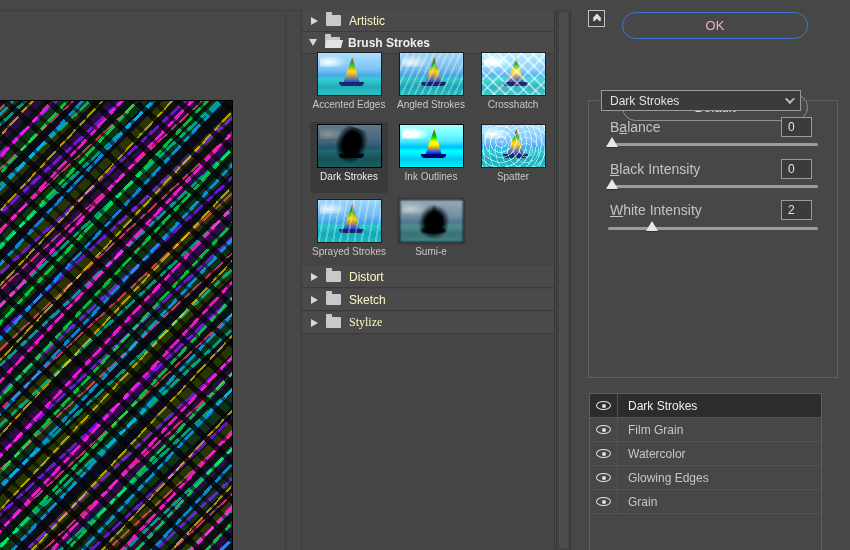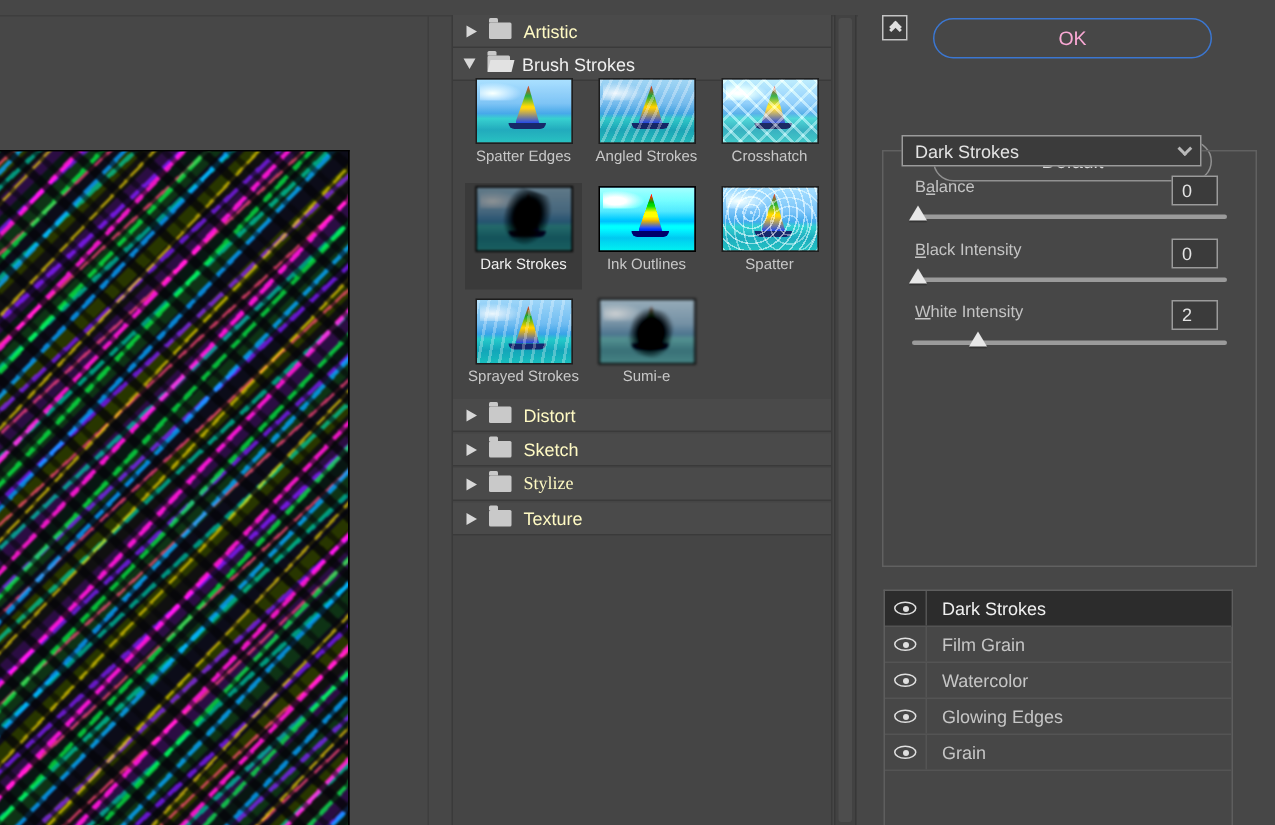--- a/index.html
+++ b/index.html
@@ -50,21 +50,21 @@
   }
   .cat-row .tri-down {
     width:0; height:0; margin-left:7px;
     border-top:7px solid #d8d8d8;
     border-left:4.5px solid transparent; border-right:4.5px solid transparent;
   }
   .folder { position:relative; width:15px; height:11px; background:#c9c9c9; border-radius:1px; margin-left:8px; flex:0 0 auto; }
   .folder::before { content:''; position:absolute; top:-3px; left:0; width:6px; height:3px; background:#c9c9c9; border-radius:1px 1px 0 0; }
   .folder.open::after { content:''; position:absolute; left:1px; top:3px; right:-2px; bottom:0; background:#e2e2e2; transform:skewX(-14deg); }
   .cat-label { margin-left:8px; color:#fef9c3; }
-  .cat-row.expanded .cat-label { font-weight:normal; color:#f0f0f0; }
+  .cat-row.expanded .cat-label { font-weight:bold; color:#f0f0f0; }
 
   
   .thumb-cell { position:absolute; width:78px; padding-top:2px; text-align:center; cursor:default; }
   .thumb-cell.selected { background:#3a3a3a; }
   .thumb {
     position:relative; width:65px; height:44px; margin:0 auto; overflow:hidden;
     border:1px solid #1d1d1d;
     background:linear-gradient(180deg,#a8d4ee 0%,#7fb9e2 38%,#4e9fd4 54%,#43c2c2 62%,#2e9fae 80%,#35b4b4 100%);
   }
   .thumb::before { 
@@ -118,21 +118,21 @@
   .default-btn { top:46px; border:1px solid #919191; color:#dadada;margin-top:48px; }
 
   .group-box { left:588px; top:100px; width:250px; height:278px; border:1px solid #616161; }
 
   .dropdown { left:601px; top:90px; width:200px; height:21px; background:#3b3b3b;
     border:1px solid #9b9b9b; display:flex; align-items:center; padding:0 8px; color:#e3e3e3; cursor:pointer; }
   .dropdown .dd-label { flex:1; }
   .chev-down { width:7px; height:7px; border-right:2px solid #b9b9b9; border-bottom:2px solid #b9b9b9;
     transform:rotate(45deg) translateY(-2px); }
 
-  .sl-label { position:absolute; color:#c4c4c4; font-size:11px; }
+  .sl-label { position:absolute; color:#c4c4c4; font-size:14px; }
   .sl-label .ul { text-decoration:underline; }
   .valbox { position:absolute; left:781px; width:31px; height:20px; background:#3b3b3b;
     border:1px solid #9b9b9b; color:#e3e3e3; padding:2px 0 0 6px; font-size:12px; cursor:text; }
   .track-row { position:absolute; left:608px; width:210px; height:3px; }
   .track { position:absolute; inset:0; background:#9b9b9b; border-radius:2px; }
   .sl-thumb { position:absolute; top:-6px; width:0; height:0; transform:translateX(-50%);
     border-bottom:10px solid #e8e8e8; border-left:6.5px solid transparent; border-right:6.5px solid transparent;
     filter:drop-shadow(0 1px 0 #2e2e2e); cursor:pointer; }
 
   
@@ -173,21 +173,21 @@
     <span class="tri-down"></span>
     <span class="folder open"></span>
     <span class="cat-label">Brush Strokes</span>
   </div>
 
   <div class="thumb-cell" style="left:8px; top:40px;">
     <div class="thumb v-accented">
         <span class="sail"></span>
         <span class="hull"></span>
       </div>
-    <span class="thumb-label">Spatter Edges</span>
+    <span class="thumb-label">Accented Edges</span>
   </div>
   <div class="thumb-cell" style="left:90px; top:40px;">
     <div class="thumb v-angled">
         <span class="sail"></span>
         <span class="hull"></span>
       </div>
     <span class="thumb-label">Angled Strokes</span>
   </div>
   <div class="thumb-cell" style="left:172px; top:40px;">
     <div class="thumb v-cross">
@@ -241,25 +241,20 @@
   </div>
   <div class="cat-row" style="top:279px;align-items:center;">
     <span class="tri-right"></span>
     <span class="folder"></span>
     <span class="cat-label">Sketch</span>
   </div>
   <div class="cat-row" style="top:302px;font-family:Liberation Serif, serif;">
     <span class="tri-right"></span>
     <span class="folder"></span>
     <span class="cat-label">Stylize</span>
-  </div>
-  <div class="cat-row" style="top:325px;">
-    <span class="tri-right"></span>
-    <span class="folder"></span>
-    <span class="cat-label">Texture</span>
   </div>
 </div>
 
 <div class="abs scrollbar">
   <div class="scroll-thumb"></div>
 </div>
 
 <div class="abs collapse-btn">
   <span class="chev-up"></span>
   <span class="chev-up"></span>

